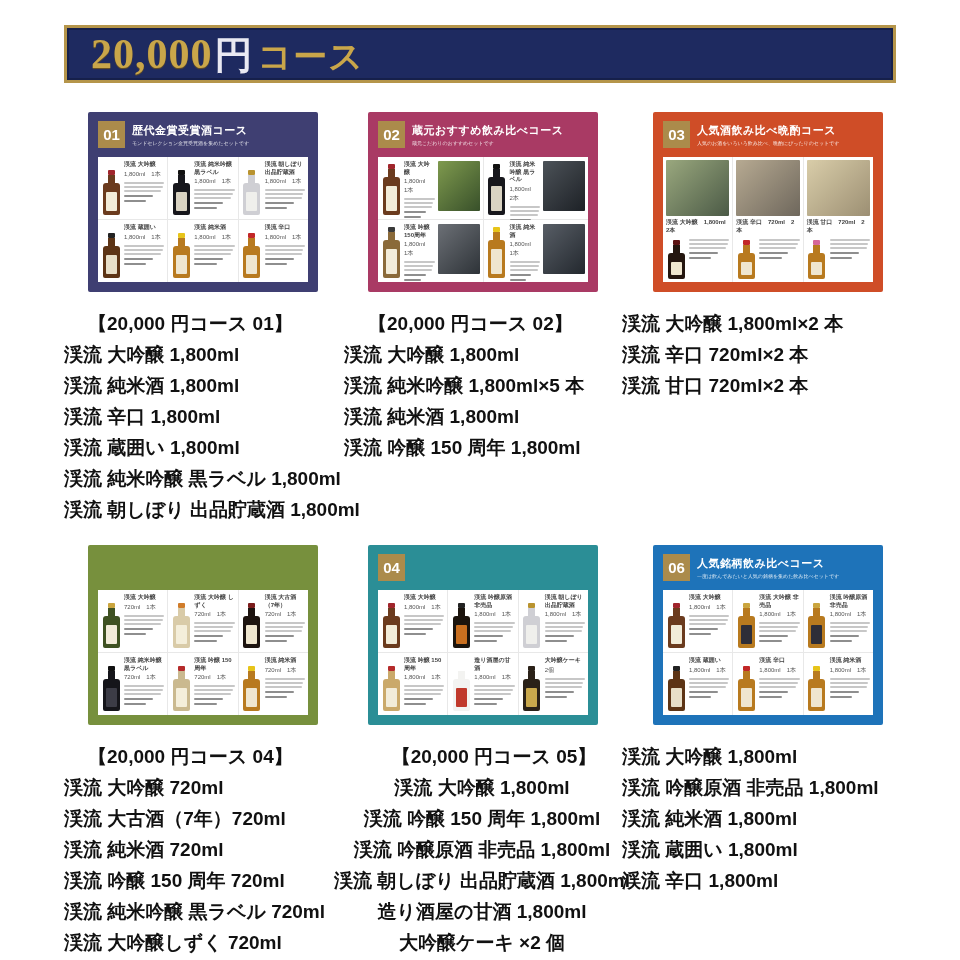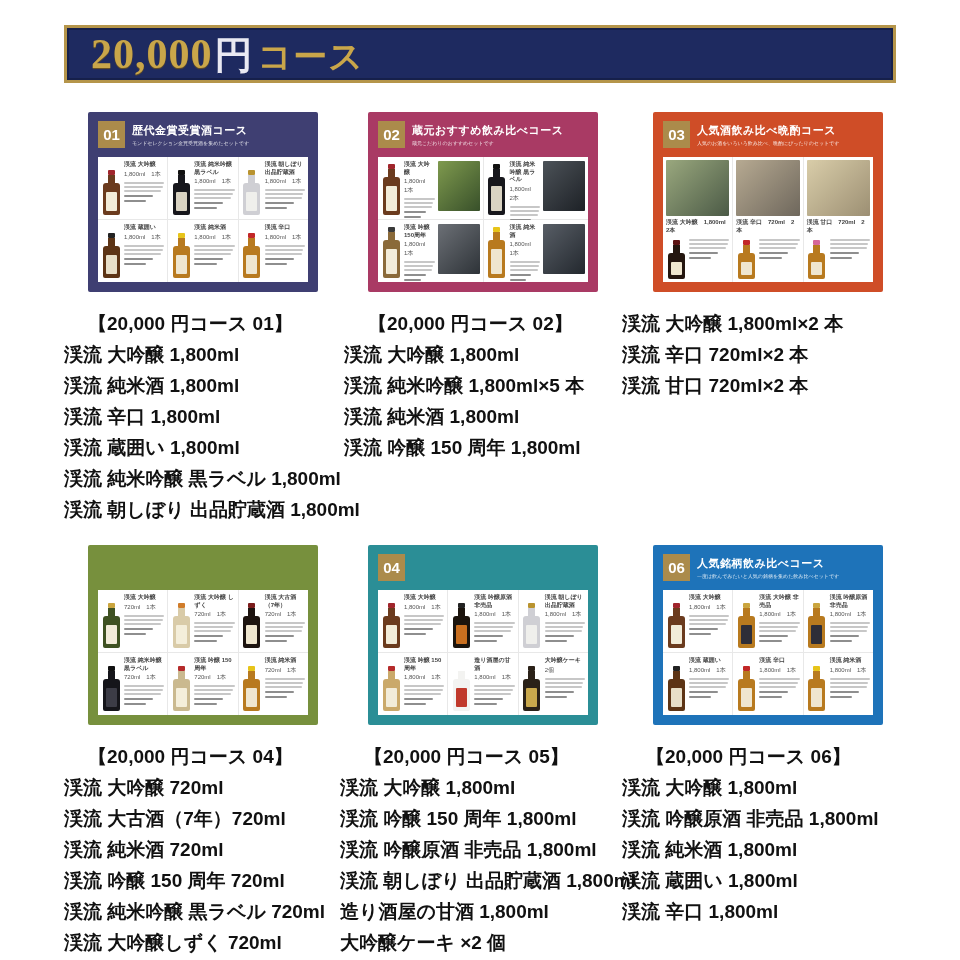--- a/index.html
+++ b/index.html
@@ -775,31 +775,30 @@
       </div>
       <div class="plist" style="left: 64px; top: 741px;">
         <div class="ltitle">【20,000 円コース 04】</div>
         <div class="litem">渓流 大吟醸 720ml</div>
         <div class="litem">渓流 大古酒（7年）720ml</div>
         <div class="litem">渓流 純米酒 720ml</div>
         <div class="litem">渓流 吟醸 150 周年 720ml</div>
         <div class="litem">渓流 純米吟醸 黒ラベル 720ml</div>
         <div class="litem">渓流 大吟醸しずく 720ml</div>
       </div>
-      <div class="plist" style="left: 340px; top: 741px;">
+      <div class="plist" style="left: 332px; top: 741px; text-align: center;">
         <div class="ltitle">【20,000 円コース 05】</div>
         <div class="litem">渓流 大吟醸 1,800ml</div>
         <div class="litem">渓流 吟醸 150 周年 1,800ml</div>
         <div class="litem">渓流 吟醸原酒 非売品 1,800ml</div>
         <div class="litem">渓流 朝しぼり 出品貯蔵酒 1,800ml</div>
         <div class="litem">造り酒屋の甘酒 1,800ml</div>
         <div class="litem">大吟醸ケーキ ×2 個</div>
       </div>
       <div class="plist" style="left: 622px; top: 741px;">
-        <div class="ltitle">【20,000 円コース 06】</div>
         <div class="litem">渓流 大吟醸 1,800ml</div>
         <div class="litem">渓流 吟醸原酒 非売品 1,800ml</div>
         <div class="litem">渓流 純米酒 1,800ml</div>
         <div class="litem">渓流 蔵囲い 1,800ml</div>
         <div class="litem">渓流 辛口 1,800ml</div>
       </div>
     </div>
 </div>
 
 </body></html>

